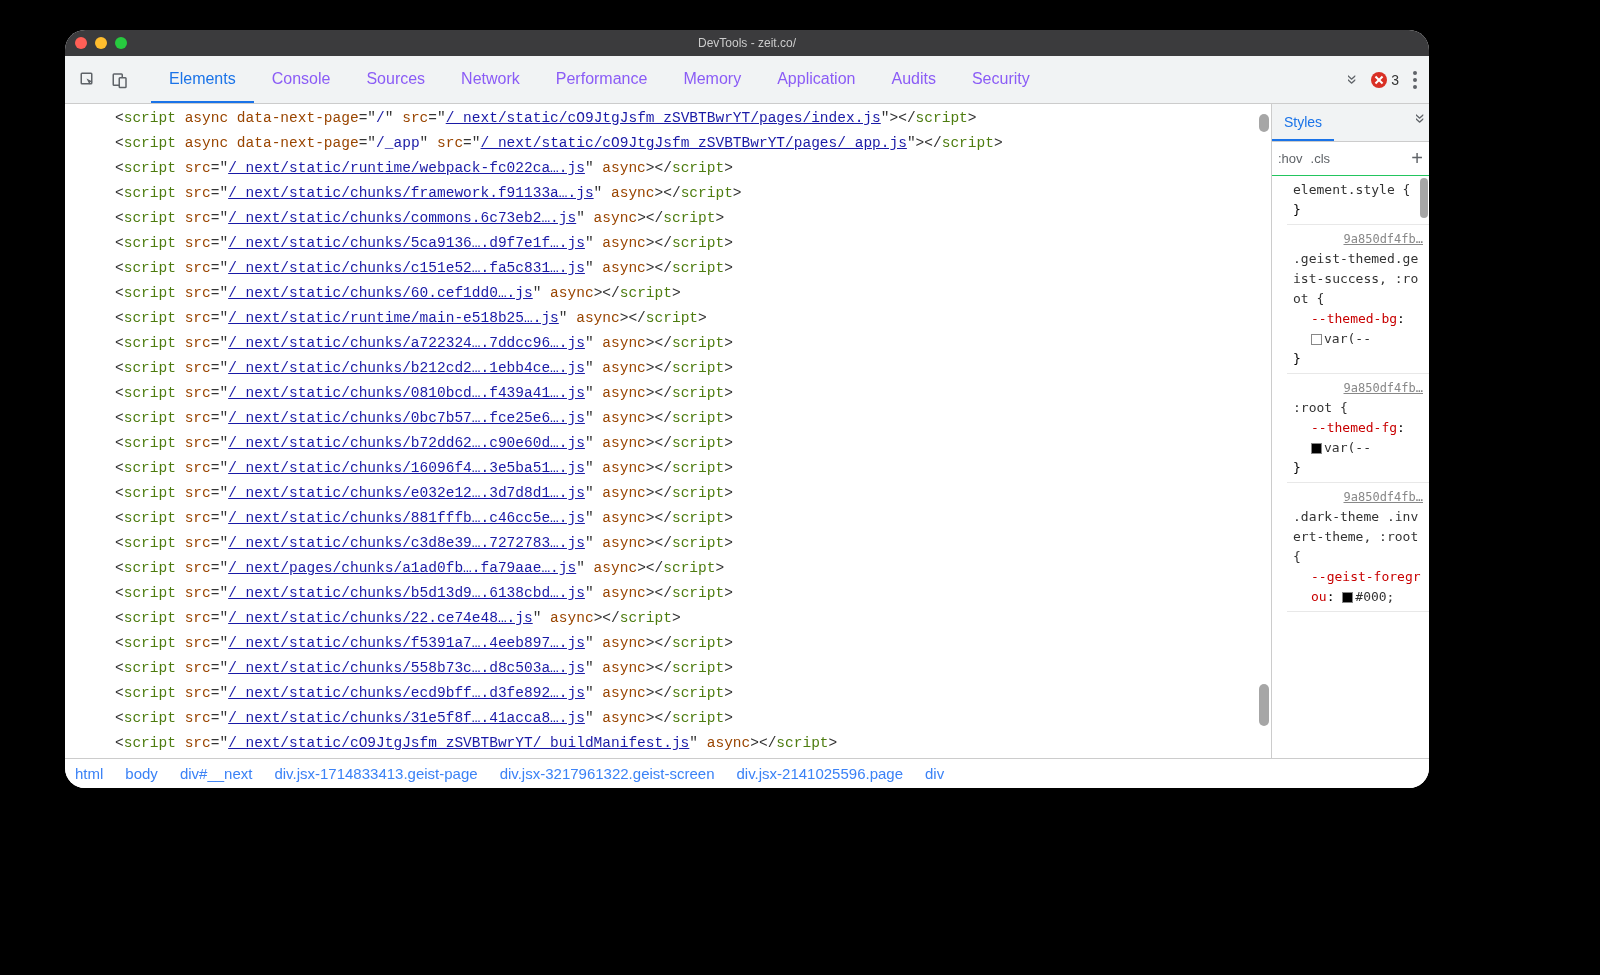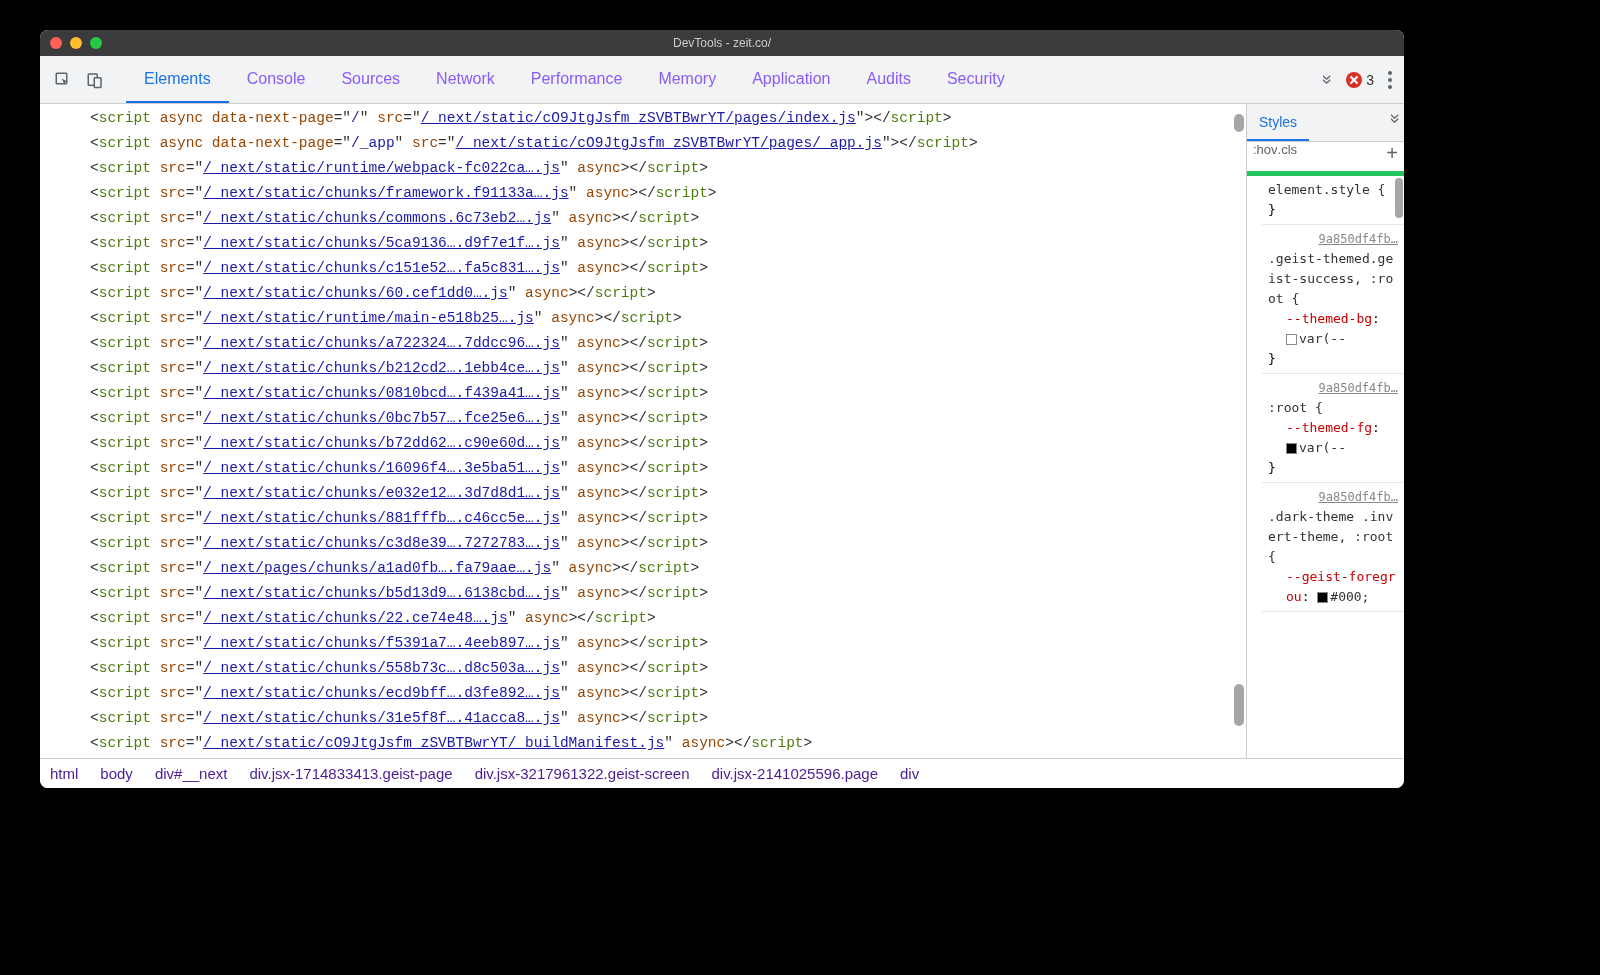--- a/index.html
+++ b/index.html
@@ -1,17 +1,17 @@
 <!DOCTYPE html>
 <html><head>
 <meta charset="utf-8">
 <style>
 * { box-sizing: border-box; margin: 0; padding: 0; }
 body { background: #000; font-family: -apple-system, BlinkMacSystemFont, "Segoe UI", sans-serif; width: 1600px; height: 975px; overflow: hidden; }
-.window { position: absolute; left: 40px; top: 30px; width: 1364px; height: 758px; background: #fff; border-radius: 8px; overflow: hidden; display: flex; flex-direction: column; box-shadow: 0 10px 40px rgba(0,0,0,.5); }
+.window { position: absolute; left: 65px; top: 30px; width: 1364px; height: 758px; background: #fff; border-radius: 20px; overflow: hidden; display: flex; flex-direction: column; box-shadow: 0 10px 40px rgba(0,0,0,.5); }
 .titlebar { height: 26px; background: #3b3b3d; display: flex; align-items: center; padding: 0 10px; position: relative; }
 .traffic { display: flex; gap: 8px; }
 .dot { width: 12px; height: 12px; border-radius: 50%; }
 .dot.red { background: #ff5f56; }
 .dot.yellow { background: #ffbd2e; }
 .dot.green { background: #27c93f; }
 .window-title { position: absolute; left: 0; right: 0; text-align: center; color: #ccc; font-size: 12px; }
 .toolbar { height: 48px; background: #f1f3f4; border-bottom: 1px solid #ccc; display: flex; align-items: center; }
 .tool-icons { display: flex; gap: 14px; padding: 0 14px; }
 .tool-icon { width: 18px; height: 18px; color: #5f6368; cursor: pointer; }
@@ -33,33 +33,33 @@
 .tag { color: #4d7c0f; }
 .attr-name { color: #994500; }
 .attr-val { color: #1a1aa6; }
 .link { color: #1a1aa6; text-decoration: underline; }
 .punct { color: #333; }
 .scroll-thumb { position: absolute; right: 2px; width: 10px; background: rgba(0,0,0,.35); border-radius: 5px; }
 .styles { width: 158px; border-left: 1px solid #ccc; display: flex; flex-direction: column; background: #fff; overflow: hidden; position: relative; }
 .styles-tabs { display: flex; align-items: center; height: 38px; border-bottom: 1px solid #ccc; background: #f1f3f4; }
 .styles-tab { padding: 0 12px; height: 100%; display: flex; align-items: center; font-size: 14px; color: #5f6368; cursor: pointer; }
 .styles-tab.active { color: #1a73e8; border-bottom: 2px solid #1a73e8; }
-.styles-filter { height: 34px; border-bottom: 5px solid #22c55e; display: flex; align-items: flex-start; padding: 0 6px; font-size: 13px; color: #5f6368; }
+.styles-filter { height: 34px; border-bottom: 1px solid #22c55e; display: flex; align-items: center; padding: 0 6px; font-size: 13px; color: #5f6368; gap: 8px; }
 .plus { margin-left: auto; font-size: 20px; color: #5f6368; cursor: pointer; }
 .styles-body { flex: 1; overflow: hidden; font-family: Menlo, Monaco, monospace; font-size: 13px; line-height: 20px; position: relative; margin-left: 15px; }
 .rule { border-bottom: 1px solid #e8e8e8; padding: 4px 6px; word-break: break-all; }
 .rule .src { text-align: right; color: #888; text-decoration: underline; font-size: 12px; }
 .sel { color: #333; }
 .prop { padding-left: 18px; }
 .prop-name { color: #c80000; }
 .prop-val { color: #333; }
 .swatch { display: inline-block; width: 11px; height: 11px; border: 1px solid #888; vertical-align: middle; margin-right: 2px; }
 .swatch.white { background: #fff; }
 .swatch.black { background: #000; }
-.crumbs { height: 30px; border-top: 1px solid #ccc; background: #fff; display: flex; align-items: center; padding: 0 10px; gap: 22px; font-size: 15px; color: #4c1d95; white-space: nowrap; }
+.crumbs { height: 30px; border-top: 1px solid #ccc; background: #fff; display: flex; align-items: center; padding: 0 10px; gap: 22px; font-size: 15px; color: #3b82f6; white-space: nowrap; }
 .crumb { cursor: pointer; }
 </style>
 </head>
 <body>
 
 <div class="window">
   <div class="titlebar">
     <div class="traffic">
       <div class="dot red"></div>
       <div class="dot yellow"></div>

